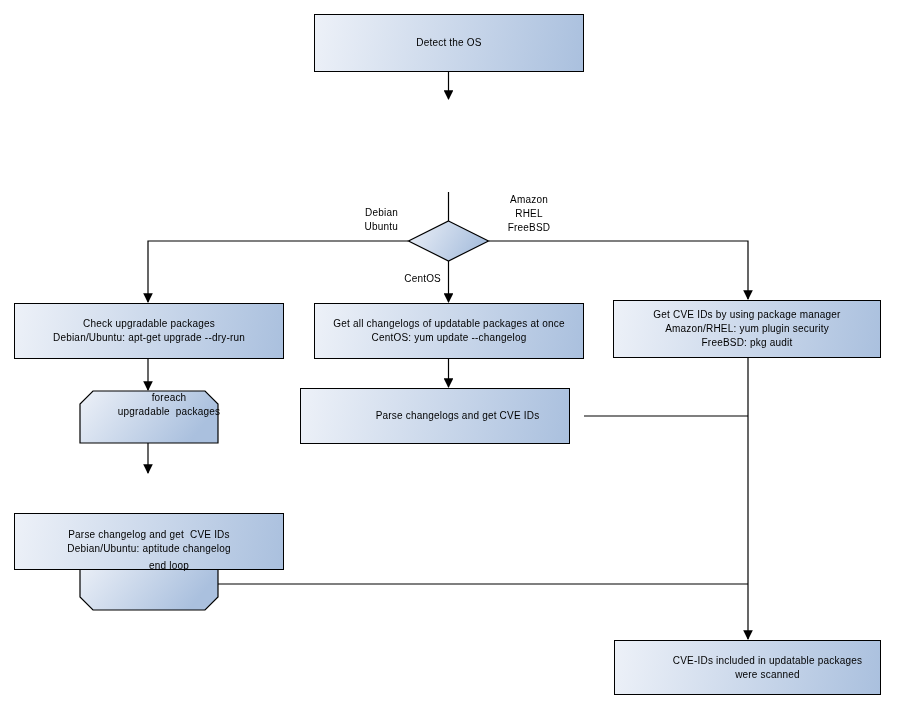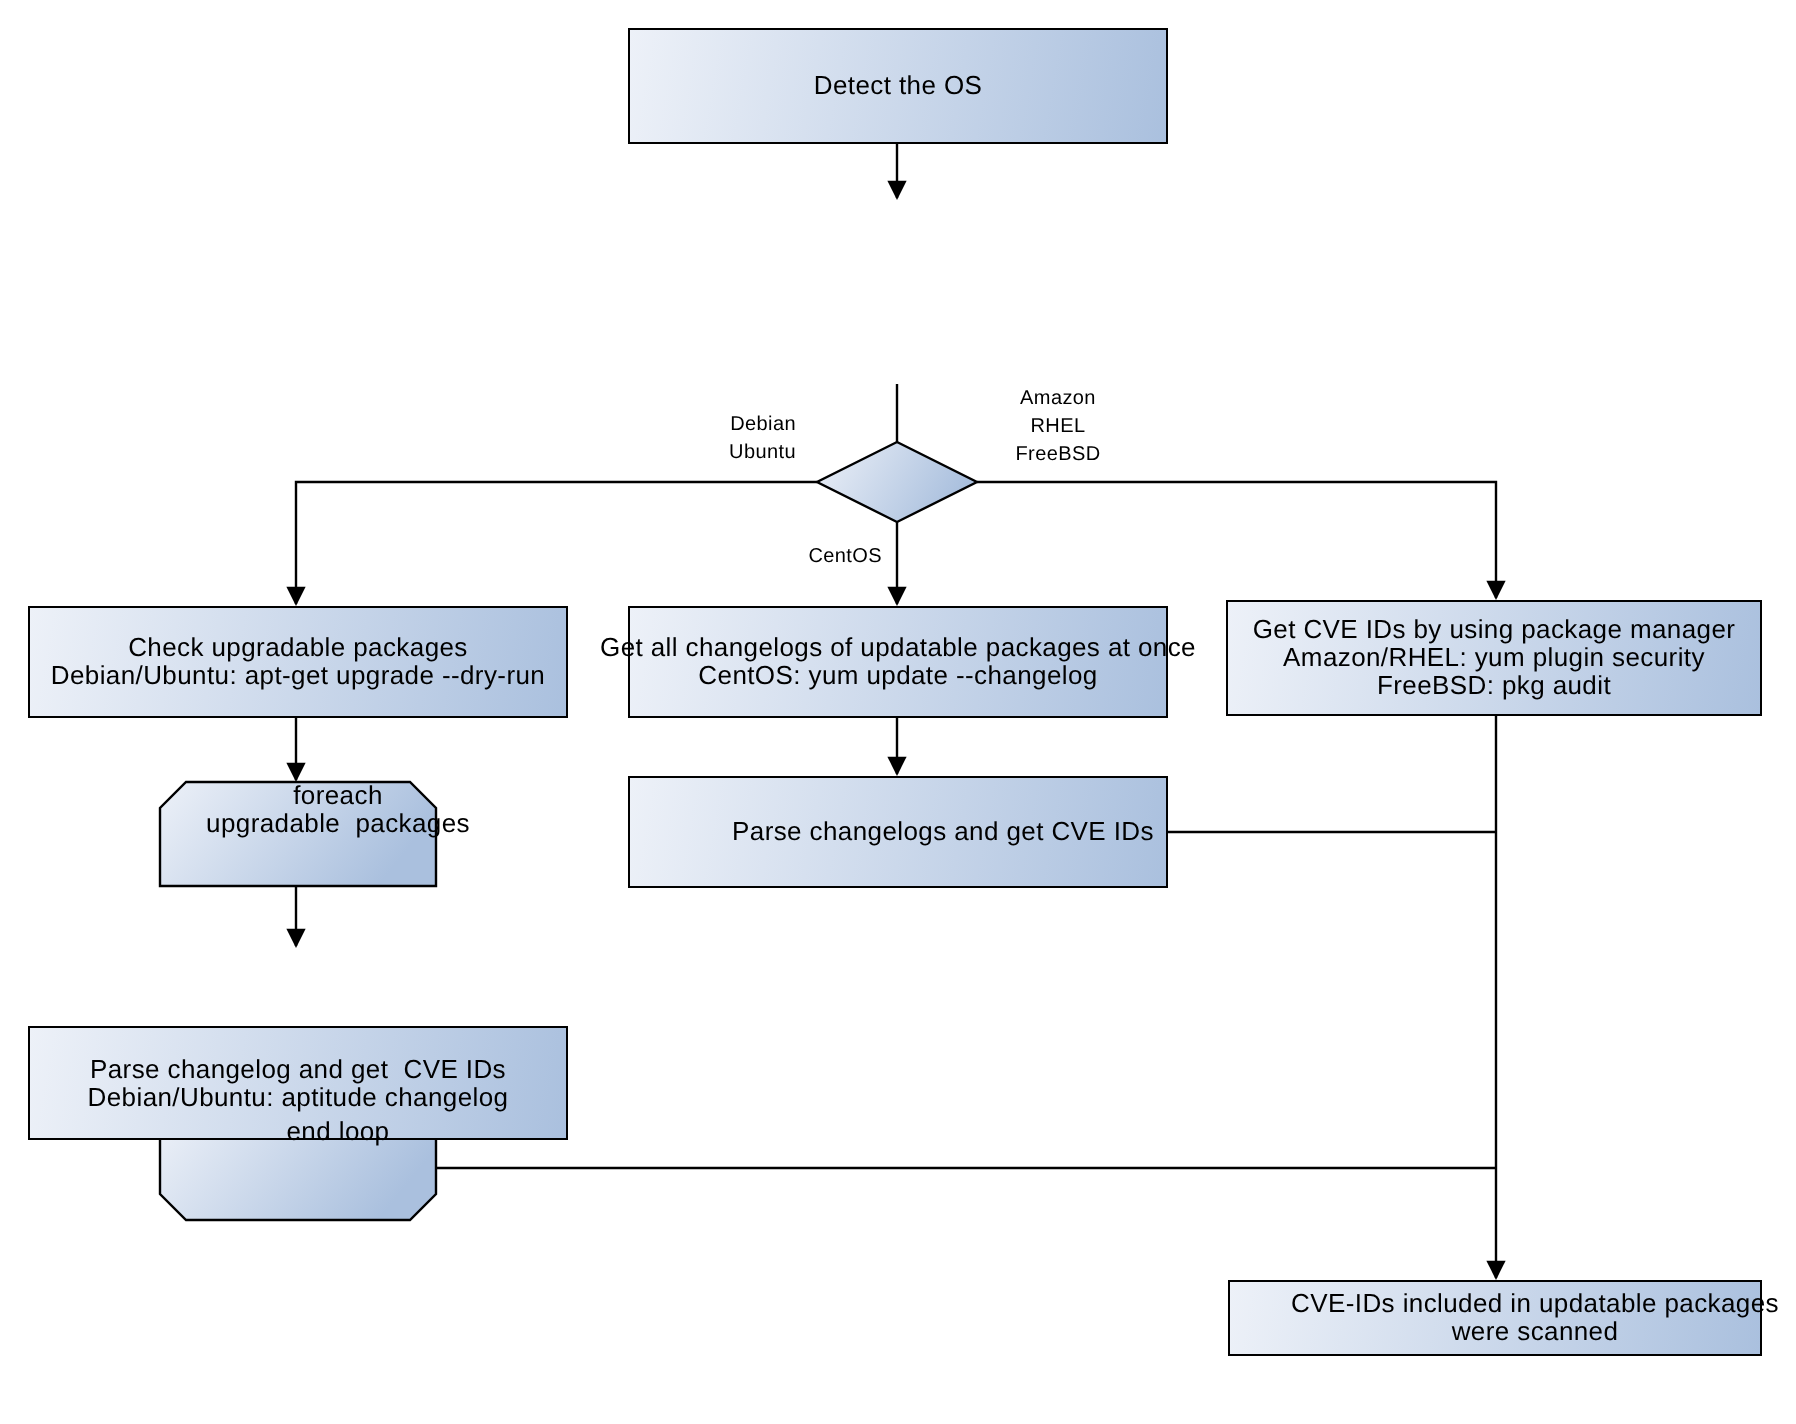--- a/index.html
+++ b/index.html
@@ -34,21 +34,21 @@
   }
   .shape-label{
     position:absolute;
     box-sizing:border-box;
     background:transparent;border:none;
     display:flex;align-items:flex-start;justify-content:center;padding-left:40px;
   }
   .label{
     white-space:pre;
     text-align:center;
-    font-size:13px;
+    font-size:10px;
     line-height:14px;
     letter-spacing:.2px;
   }
   .edge-label{
     position:absolute;
     font-size:10px;
     line-height:14px;
     letter-spacing:.2px;
     white-space:pre;
   }
@@ -102,31 +102,31 @@
   <div class="node" style="left:14px;top:474px;width:270px;height:57px;margin-top:39px;">
     <div class="label">Parse changelog and get  CVE IDs
 Debian/Ubuntu: aptitude changelog</div>
   </div>
 
   <div class="node" style="left:314px;top:303px;width:270px;height:56px;">
     <div class="label">Get all changelogs of updatable packages at once
 CentOS: yum update --changelog</div>
   </div>
 
-  <div class="node" style="left:314px;top:388px;width:270px;height:56px;padding-left:45px;">
+  <div class="node" style="left:300px;top:388px;width:270px;height:56px;padding-left:45px;">
     <div class="label">Parse changelogs and get CVE IDs</div>
   </div>
 
   <div class="node" style="left:613px;top:300px;width:268px;height:58px;">
     <div class="label">Get CVE IDs by using package manager
 Amazon/RHEL: yum plugin security
 FreeBSD: pkg audit</div>
   </div>
 
-  <div class="node" style="left:614px;top:640px;width:267px;height:38px;padding-left:40px;">
+  <div class="node" style="left:614px;top:640px;width:267px;height:55px;padding-left:40px;">
     <div class="label">CVE-IDs included in updatable packages
 were scanned</div>
   </div>
 
   <div class="shape-label" style="left:80px;top:391px;width:138px;height:52px;">
     <div class="label">foreach
 upgradable  packages</div>
   </div>
 
   <div class="shape-label" style="left:80px;top:559px;width:138px;height:51px;">

